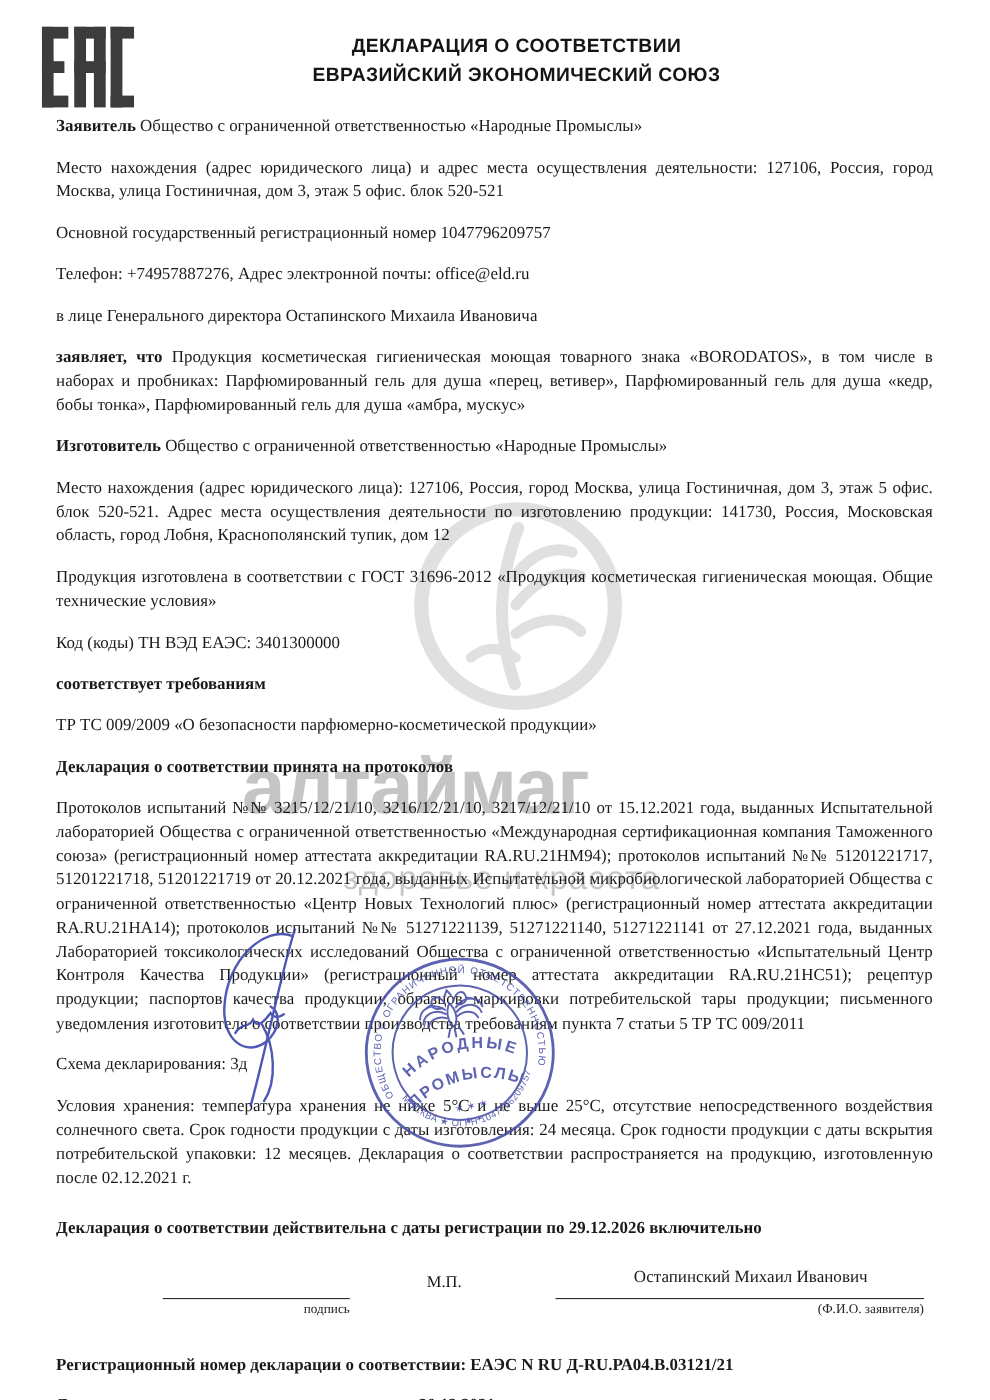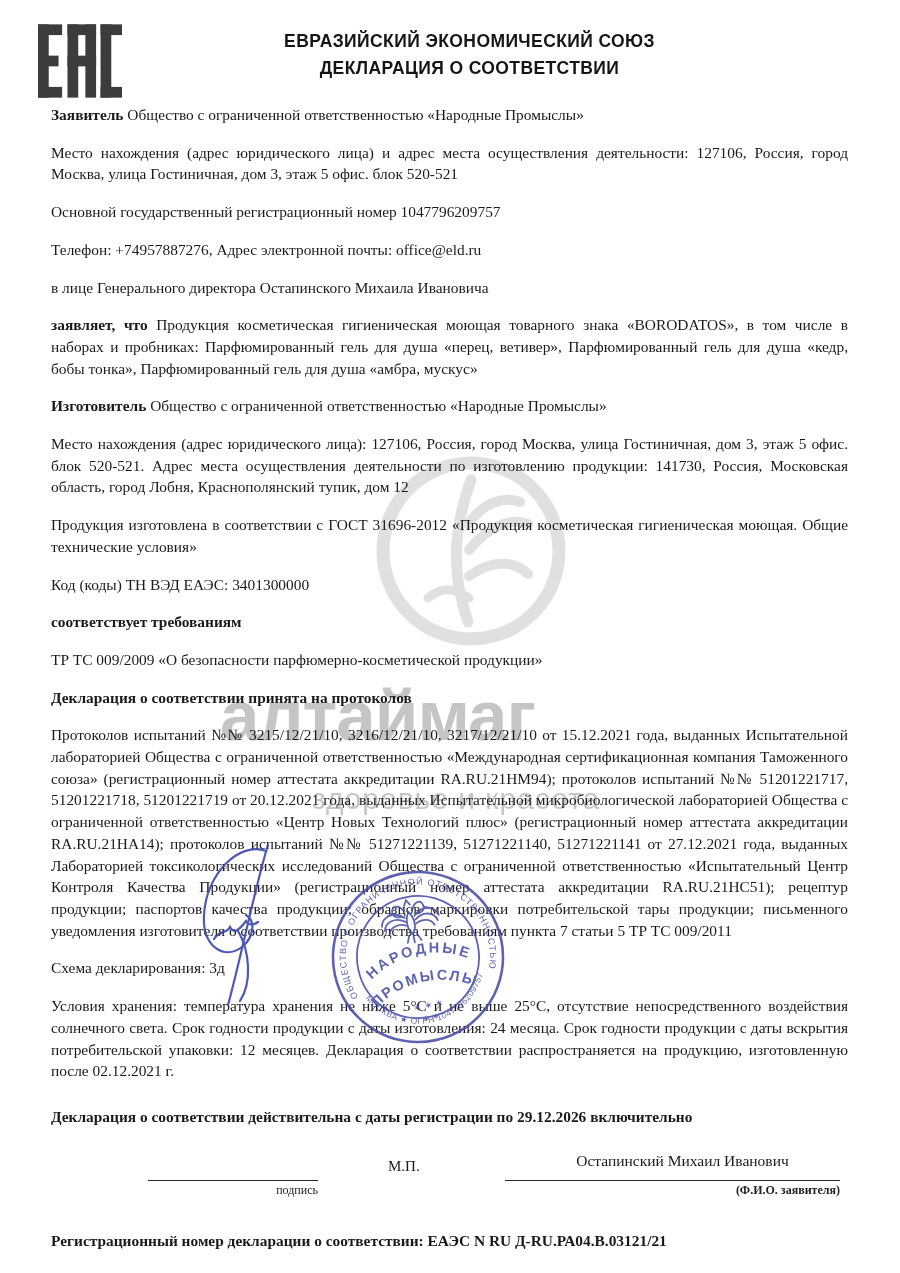--- a/index.html
+++ b/index.html
@@ -40,21 +40,21 @@
   p.validity{margin-top:24px;font-weight:bold;}
   
   .sig-block{position:relative;height:78px;margin-top:2px;}
   .sig-line{position:absolute;border-top:1.5px solid #2a2a2a;}
   .sig-line.left{left:113px;top:36px;width:170px;}
   .sig-line.right{left:470px;top:36px;width:335px;}
   .sig-caption{
     position:absolute;font-size:12px;text-align:right;color:#222;
   }
   .sig-caption.left{left:113px;top:39px;width:170px;}
-  .sig-caption.right{left:470px;top:39px;width:335px;font-weight:bold;}
+  .sig-caption.right{left:470px;top:39px;width:335px;}
   .sig-name{position:absolute;left:480px;top:8px;width:335px;text-align:center;font-size:15.5px;}
   .sig-mp{position:absolute;left:353px;top:14px;font-size:15px;}
   p.regline{font-weight:bold;margin-top:8px !important;}
   p.dateline{font-weight:bold;margin-top:12px !important;}
   .bottom-divider{
     margin-top:2px;
     border-top:2px solid #9b9b9b;
     opacity:.65;
     width:810px;
   }
@@ -111,22 +111,22 @@
       <rect x="53" y="0" width="12" height="82"></rect>
       <rect x="33" y="0" width="32" height="12"></rect>
       <rect x="33" y="35" width="32" height="12"></rect>
 
       <rect x="70" y="0" width="12" height="82"></rect>
       <rect x="70" y="0" width="24" height="12"></rect>
       <rect x="70" y="70" width="24" height="12"></rect>
     </g>
   </svg>
   <div class="doc-title">
+    <div>ДЕКЛАРАЦИЯ О СООТВЕТСТВИИ</div>
     <div>ЕВРАЗИЙСКИЙ ЭКОНОМИЧЕСКИЙ СОЮЗ</div>
-    <div>ДЕКЛАРАЦИЯ О СООТВЕТСТВИИ</div>
   </div>
 
   <div class="content">
     <div class="body-text">
       <p><span class="lead">Заявитель</span><span> Общество с ограниченной ответственностью «Народные Промыслы»</span></p>
       <p><span class="lead"></span><span>Место нахождения (адрес юридического лица) и адрес места осуществления деятельности: 127106, Россия, город Москва, улица Гостиничная, дом 3, этаж 5 офис. блок 520-521</span></p>
       <p><span class="lead"></span><span>Основной государственный регистрационный номер 1047796209757</span></p>
       <p><span class="lead"></span><span>Телефон: +74957887276, Адрес электронной почты: office@eld.ru</span></p>
       <p><span class="lead"></span><span>в лице Генерального директора Остапинского Михаила Ивановича</span></p>
       <p><span class="lead">заявляет, что</span><span> Продукция косметическая гигиеническая моющая товарного знака «BORODATOS», в том числе в наборах и пробниках: Парфюмированный гель для душа «перец, ветивер», Парфюмированный гель для душа «кедр, бобы тонка», Парфюмированный гель для душа «амбра, мускус»</span></p>

